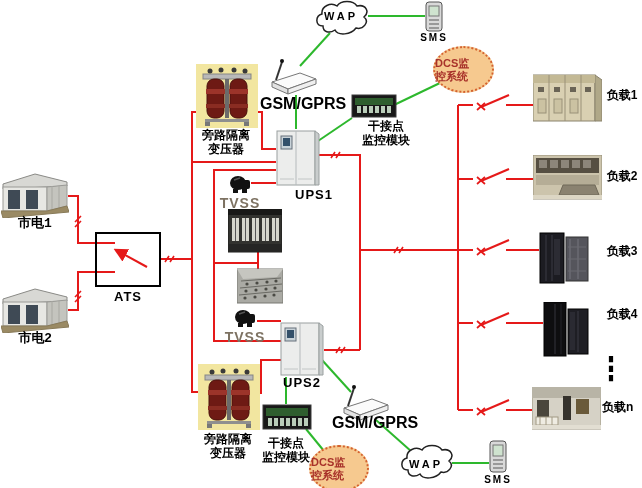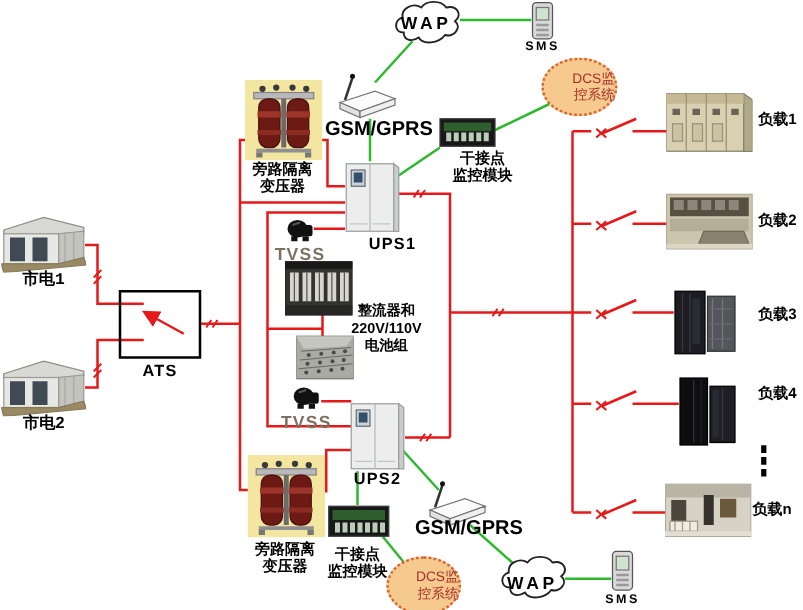--- a/index.html
+++ b/index.html
@@ -8,25 +8,25 @@
   #wires{position:absolute;left:0;top:0;z-index:1;}
   .comp{position:absolute;z-index:2;}
   .lbl{position:absolute;z-index:3;font-weight:bold;white-space:nowrap;text-align:center;}
   .cn{font-size:12px;line-height:15px;}
   .cn13{font-size:13px;line-height:16px;}
   .ctr{text-align:center;}
   .latin{letter-spacing:1px;}
   .tvss-lbl{font-size:14px;color:#7d7262;letter-spacing:1px;}
   .gsm-lbl{font-size:16px;letter-spacing:0px;}
   .sms-lbl{font-size:10px;letter-spacing:2px;}
-  .wap-lbl{font-size:14px;letter-spacing:3px;z-index:4;}
+  .wap-lbl{font-size:11px;letter-spacing:3px;z-index:4;}
   .ats-box{position:absolute;z-index:2;border:2px solid #000;background:transparent;}
   .dcs{position:absolute;z-index:3;border:2px dotted #d4622e;border-radius:50%;
-       background:#f6c98f;color:#a8322a;font-weight:normal;font-size:11px;line-height:13px;
-       text-align:right;display:flex;flex-direction:column;justify-content:center;}
+       background:#f6c98f;color:#a8322a;font-weight:bold;font-size:11px;line-height:13px;
+       text-align:left;display:flex;flex-direction:column;justify-content:center;}
   .rect-txt{font-size:11.5px;line-height:14px;font-weight:bold;}
   .two-line{line-height:14px;}
   .dots{font-size:24px;font-weight:bold;transform:scaleY(1.35);transform-origin:top;}
 </style>
 </head>
 <body>
 
 <div id="stage">
 
   <svg id="wires" width="642" height="488">
@@ -263,25 +263,20 @@
         <circle cx="19" cy="23" r="1.6" fill="#4a4a44"></circle>
       <circle cx="29" cy="22" r="1.6" fill="#4a4a44"></circle>
         <circle cx="38" cy="21" r="1.6" fill="#4a4a44"></circle>
       <circle cx="8" cy="31" r="1.6" fill="#4a4a44"></circle>
         <circle cx="18" cy="30" r="1.6" fill="#4a4a44"></circle>
       <circle cx="28" cy="29" r="1.6" fill="#4a4a44"></circle>
         <circle cx="37" cy="28" r="1.6" fill="#4a4a44"></circle>
     </svg>
   </div>
 
-  <div class="lbl rect-txt" style="left:281px;top:242px;">
-    <div>整流器和</div>
-    <div>220V/110V</div>
-    <div>电池组</div>
-  </div>
 
   <div class="comp" style="left:276px;top:129px;">
     <svg width="44" height="58">
       <rect x="1" y="2" width="38" height="54" fill="#ecedec" stroke="#9aa0a0"></rect>
       <polygon points="39,2 43,5 43,56 39,56" fill="#c9cdcd" stroke="#9aa0a0"></polygon>
       <line x1="20" y1="2" x2="20" y2="56" stroke="#b5babc"></line>
       <rect x="5" y="7" width="11" height="13" fill="#c8d2d8" stroke="#66707a"></rect>
       <rect x="7" y="9" width="7" height="8" fill="#33506a"></rect>
       <line x1="4" y1="50" x2="18" y2="50" stroke="#c2c6c6"></line>
       <line x1="22" y1="50" x2="36" y2="50" stroke="#c2c6c6"></line>

